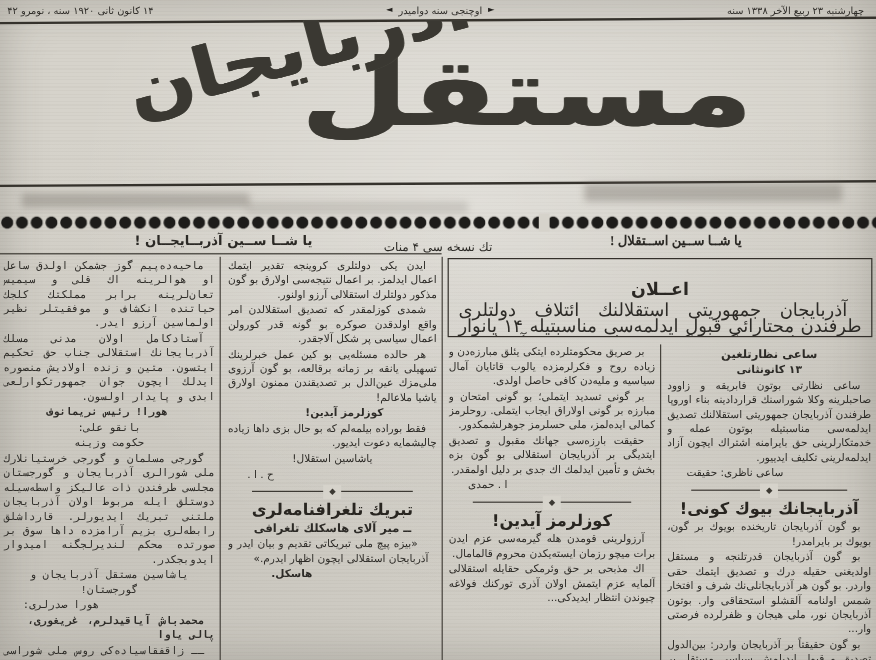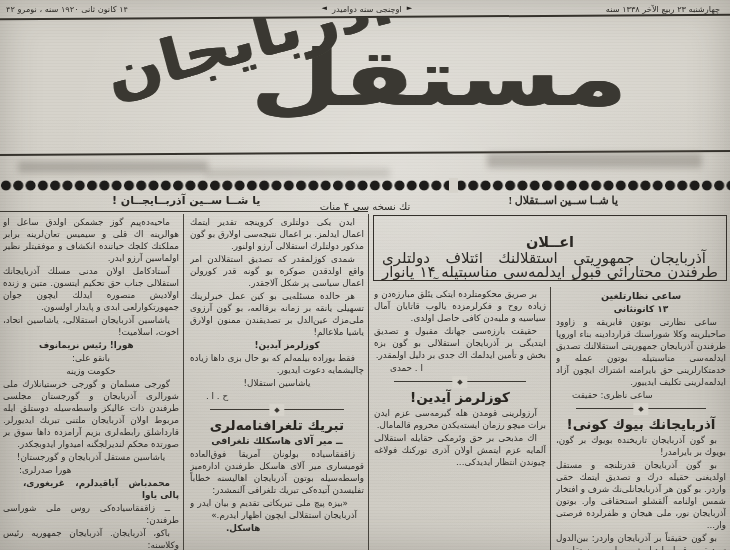--- a/index.html
+++ b/index.html
@@ -54,21 +54,21 @@
   .slogan{position:absolute;white-space:nowrap;}
   #slogan-r{right:112px;font-family:Liberation Serif, serif;}
   #slogan-l{left:112px;}
   
   .vrule{position:absolute;width:1.3px;background:#46433c;}
   #vr1{left:183px;top:214px;bottom:0;}
   #vr2{left:368px;top:214px;bottom:0;}
   #vr3{left:550px;top:287px;bottom:0;}
   .col{position:absolute;bottom:0;overflow:hidden;
     font-size:8.8px;line-height:12px;color:#2d2b27;}
-  #col1{left:3px;width:176px;top:216px;}
+  #col1{left:3px;width:176px;top:216px;font-family:Liberation Mono, monospace;}
   #col2{left:190px;width:174px;top:216px;}
   #col3{left:374px;width:172px;top:288px;}
   #col4{left:556px;width:170px;top:288px;}
   
   .annbox{position:absolute;left:373px;right:3px;top:215px;height:66px;
     border:1.6px solid #332f2a;padding:18px 8px 0;box-sizing:border-box;overflow:hidden;}
   .ann-title{text-align:center;font-size:14.5px;font-weight:bold;line-height:17px;color:#2b2824;}
   .ann-body{font-size:15px;line-height:14px;text-align:justify;text-align-last:right;
     text-indent:12px;color:#2d2b27;}
   
@@ -128,21 +128,20 @@
   <div class="vrule" id="vr3"></div>
 
   <div class="annbox">
     <div class="ann-title">اعــلان</div>
     <div class="ann-body">آذربایجان جمهوریتی استقلالنك ائتلاف دولتلری طرفندن محتارائی قبول ایدلمه‌سی مناسبتیله ۱۴ یانوار ۱۹۲۰ چهارشنبه گونی گوندوز ساعت ۱۲ ده آذربایجان مجلس مبعوثانلك فوق‌العاده اجلاسی اولاجغی اعلان اولنور.</div>
   </div>
 
   <div class="col" id="col1">
       <div class="ln p">ماحیه‌ده‌پیم گوز جشمکن اولدق ساعل او هوالرینه اك قلی و سیمیس تعان‌لرینه برابر مملکتك کلجك حیاتنده انکشاف و موفقیتلر نظیر اولماسین آرزو ایدر.</div>
       <div class="ln p">آستادکامل اولان مدنی مسلك آذربایجانك استقلالی جناب حق تحکیم ایتسون. متین و زنده اولادیش منصوره ایدلك ایچون جوان جمهورتکوارلعی ابدی و پایدار اولسون.</div>
-      <div class="ln p">یاشاسین آذربایجان استقلالی، یاشاسین اتحاد، اخوت، اسلامیت!</div>
       <div class="ln sig b">هورا! رئیس نریمانوف</div>
       <div class="ln ctr">بانقو علی:</div>
       <div class="ln ctr">حکومت وزینه</div>
       <div class="ln p">گورجی مسلمان و گورجی خرستیانلارك ملی شورالری آذربایجان و گورجستان مجلسی طرفندن ذات عالیكز واسطه‌سیله دوستلق ایله مربوط اولان آذربایجان ملتنی تبریك ایدیورلر. قارداشلق رابطه‌لری بزیم آرامزده داها سوق بر صورتده محکم لندیرلجگنه امیدوار ایدوبجکدر.</div>
       <div class="ln ctr">یاشاسین مستقل آذربایجان و گورجستان!</div>
       <div class="ln sig">هورا صدرلری:</div>
       <div class="ln p b">محمدباش آیاقیدلرم، غریغوری، پالی یاوا</div>
       <div class="ln p">ــ زاقفقاسیاده‌کی روس ملی شوراسی طرفندن:</div>
       <div class="ln p">باکو، آذربایجان. آذربایجان جمهوریه رئیس وکلاسنه:</div>
     </div>
@@ -150,26 +149,26 @@
       <div class="ln p">ایدن یکی دولتلری کروینجه تقدیر ایتمك اعمال ایدلمز. بر اعمال نتیجه‌سی اولارق بو گون مذکور دولتلرك استقلالی آرزو اولنور.</div>
       <div class="ln p">شمدی کوزلمقدر كه تصدیق استقلالدن امر واقع اولدقدن صوکره بو گونه قدر کورولن اعمال سیاسی پر شکل آلاجقدر.</div>
       <div class="ln p">هر حالده مسئله‌یی بو کین عمل خبرلرینك تسهیلی یانقه بر زمانه برقالعه، بو گون آرزوی ملی‌مزك عین‌الدل بر تصدیقندن ممنون اولارق یاشیا ملاعالم!</div>
       <div class="ln ctr b">کوزلرمز آیدین!</div>
       <div class="ln p">فقط بوراده بیلمه‌لم كه بو حال بزی داها زیاده چالیشمایه دعوت ایدیور.</div>
       <div class="ln ctr">یاشاسین استقلال!</div>
       <div class="ln sig">ح . ا .</div>
       <div class="ln sep"></div>
       <div class="ln h1">تبریك تلغرافنامه‌لری</div>
       <div class="ln h2">ــ میر آلای هاسکلك تلغرافی</div>
-      <div class="ln p">زاقفقاسیاده بولونان آمریقا فوق‌العاده قومیساری میر آلای هاسکل طرفندن اداره‌میز واسطه‌سیله بوتون آذربایجان اهالیسنه خطاباً تفلیسدن آتیده‌کی تبریك تلغرافی آلنمشدر:</div>
       <div class="ln p q">«بیزه پیچ ملی تبریکاتی تقدیم و بیان ایدر و آذربایجان استقلالی ایچون اظهار ایدرم.»</div>
       <div class="ln sig b">هاسکل.</div>
     </div>
   <div class="col" id="col3">
       <div class="ln p">بر صریق محکومتلرده ایتکی یئلق مبارزه‌دن و زیاده روح و فکرلرمزده یالوب قاتایان آمال سیاسیه و ملیه‌دن کافی حاصل اولدی.</div>
+      <div class="ln p">بر گونی تسدید ایتملی؛ بو گونی امتحان و مبارزه بر گونی اولاراق ایجاب ایتملی. روحلرمز کمالی ایده‌لمز، ملی حسلرمز جوهرلشمکدور.</div>
       <div class="ln p">حقیقت بارزه‌سی جهانك مقبول و تصدیق ایتدیگی بر آذربایجان استقلالی بو گون بزه بخش و تأمین ایدلمك اك جدی بر دلیل اولمقدر.</div>
       <div class="ln sig">ا . حمدی</div>
       <div class="ln sep"></div>
       <div class="ln h1">کوزلرمز آیدین!</div>
       <div class="ln p">آرزولرینی قومدن هله گیرمه‌سی عزم ایدن برات میچو رزمان ایسته‌یکدن محروم قالمامال.</div>
       <div class="ln p">اك مذبحی بر حق وئرمکی حقایله استقلالی آلمایه عزم ایتمش اولان آذری تورکنك فولاغه چیوندن انتظار ایدیدکی...</div>
     </div>
   <div class="col" id="col4">
       <div class="ln h2">ساعی نظارتلغین</div>
       <div class="ln date">۱۳ کانونثانی</div>

